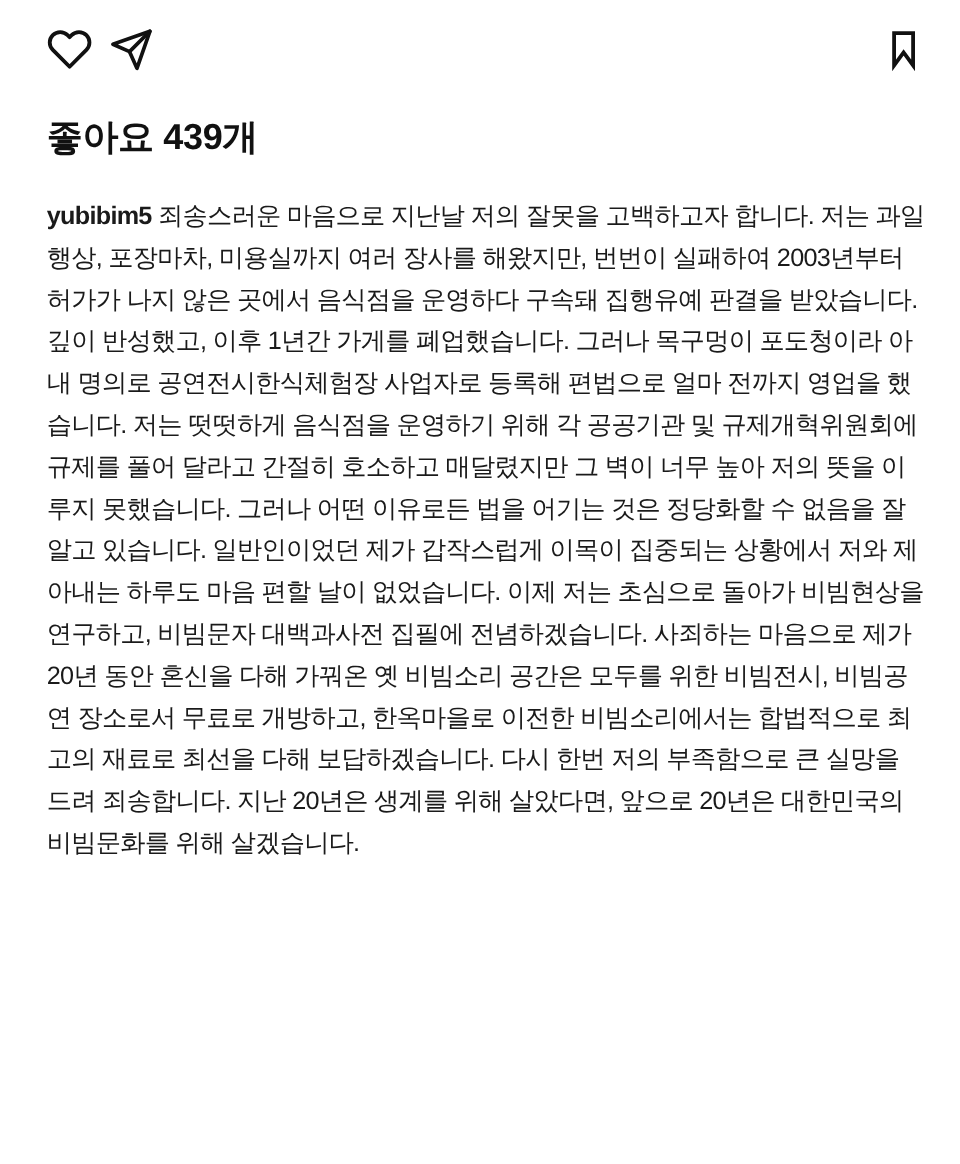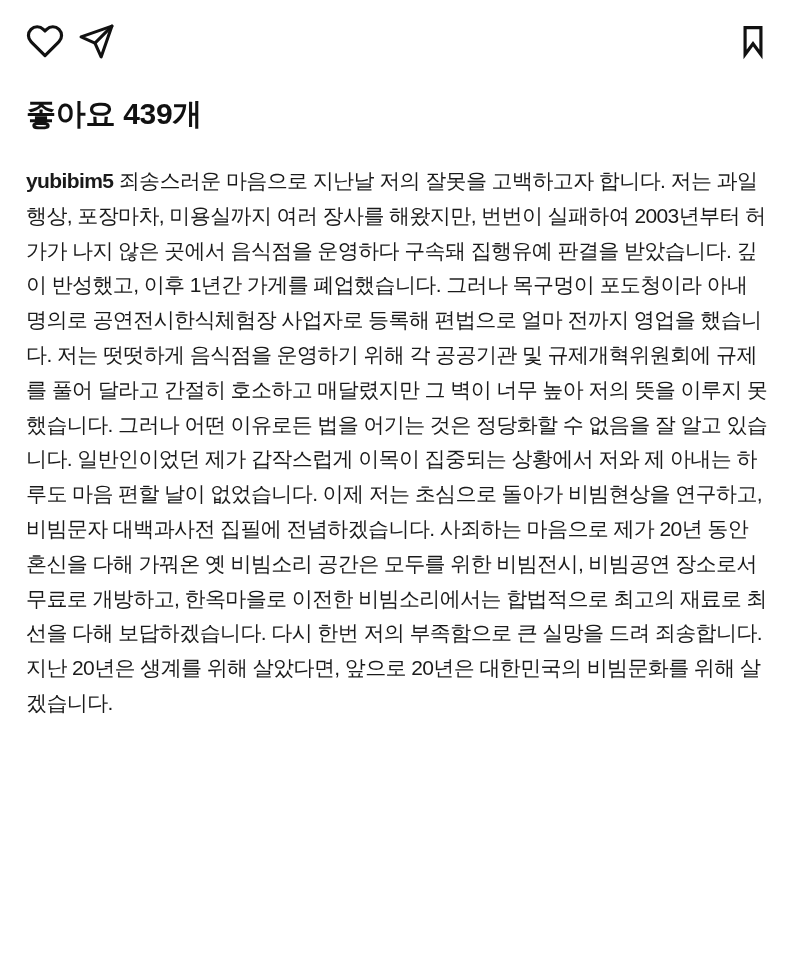--- a/index.html
+++ b/index.html
@@ -11,21 +11,21 @@
     width: 800px;
     height: 970px;
     overflow: hidden;
     font-family: "Liberation Sans", "DejaVu Sans", sans-serif;
     color: #1a1a1a;
     -webkit-font-smoothing: antialiased;
   }
   .post {
     width: 800px;
     box-sizing: border-box;
-    padding: 18px 28px 0 26px;
+    padding: 18px 28px 0 39px;
   }
   .action-bar {
     display: flex;
     align-items: center;
     justify-content: space-between;
     height: 46px;
   }
   .action-left {
     display: flex;
     align-items: center;

